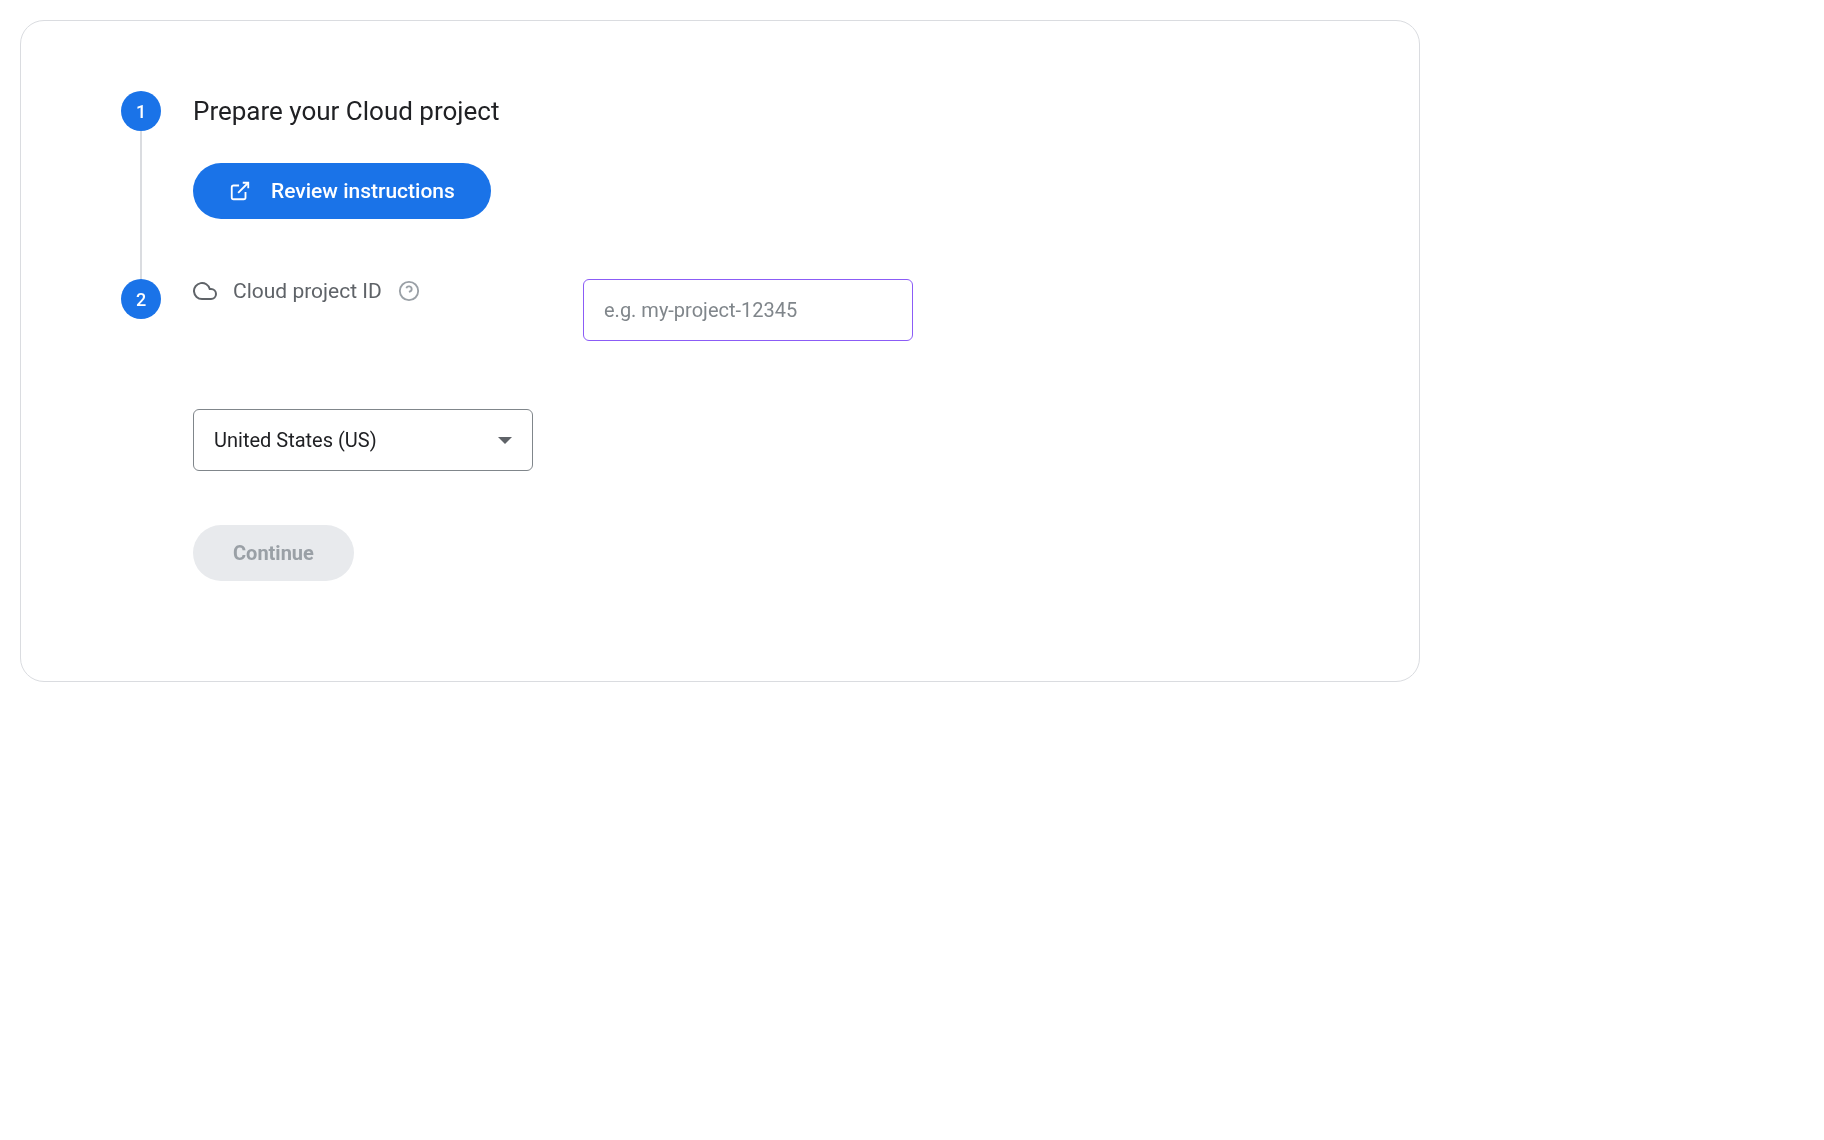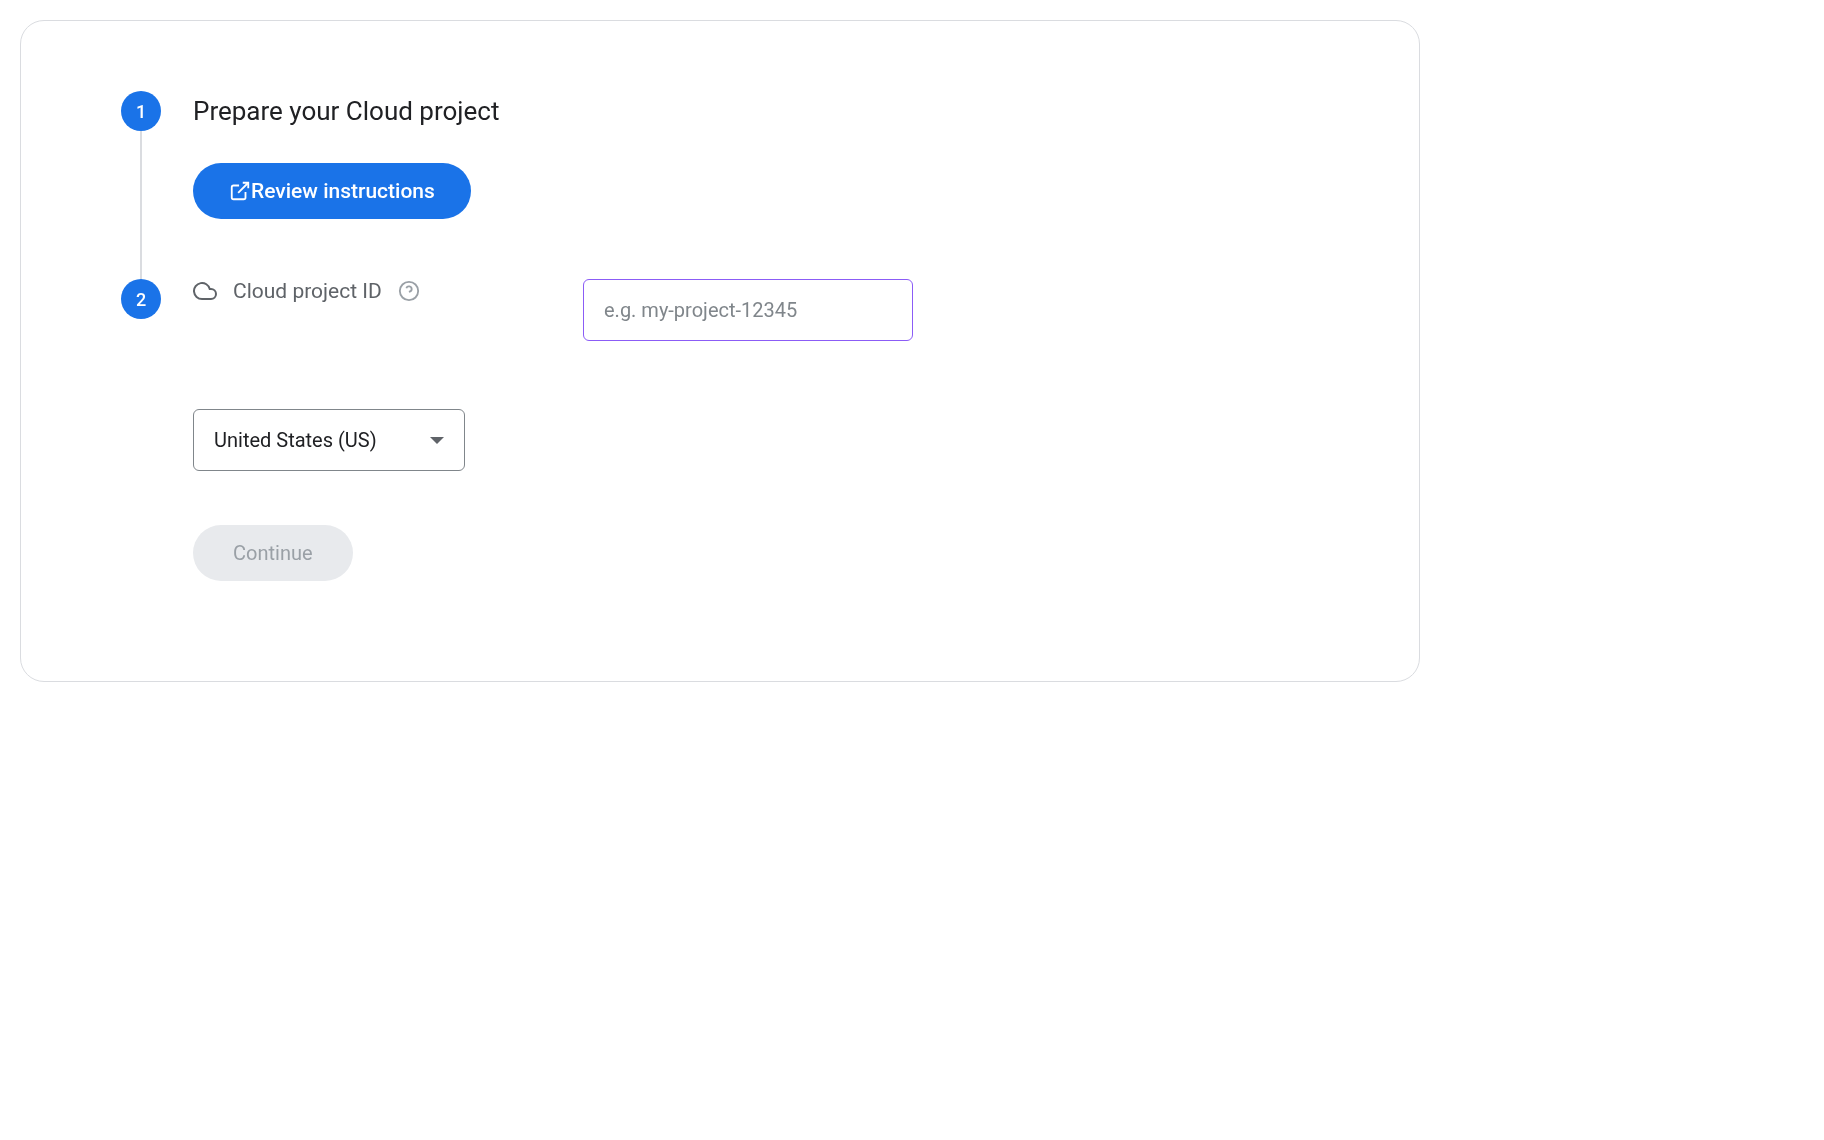--- a/index.html
+++ b/index.html
@@ -58,21 +58,21 @@
       color: #202124;
       line-height: 40px;
       margin-bottom: 32px;
     }
     .step-content {
       padding-bottom: 20px;
     }
     .review-btn {
       display: inline-flex;
       align-items: center;
-      gap: 0;
+      gap: 20px;
       background: #1a73e8;
       color: #fff;
       border: none;
       border-radius: 30px;
       padding: 16px 36px;
       font-size: 21px;
       font-weight: 500;
       cursor: pointer;
       font-family: inherit;
     }
@@ -123,21 +123,21 @@
     .text-input::placeholder {
       color: #80868b;
     }
     .text-input.disabled {
       border: 1px solid #e8eaed;
       background: #fff;
       color: #bdc1c6;
     }
     .select-wrap {
       position: relative;
-      width: 272px;
+      width: 340px;
     }
     .select-input {
       width: 100%;
       height: 62px;
       border: 1px solid #80868b;
       border-radius: 6px;
       padding: 0 20px;
       font-size: 20px;
       font-family: inherit;
       color: #202124;
@@ -160,21 +160,21 @@
     .continue-btn {
       display: inline-flex;
       align-items: center;
       justify-content: center;
       background: #e8eaed;
       color: #9aa0a6;
       border: none;
       border-radius: 30px;
       padding: 16px 40px;
       font-size: 20px;
-      font-weight: 400;
+      font-weight: 700;
       cursor: not-allowed;
       font-family: inherit;
       margin-top: 20px;
     }
   </style>
 </head>
 <body>
 
 <div class="card">
   <div class="stepper">

